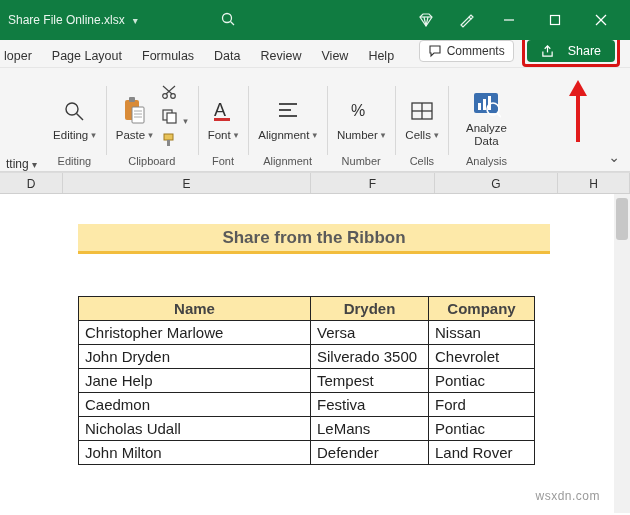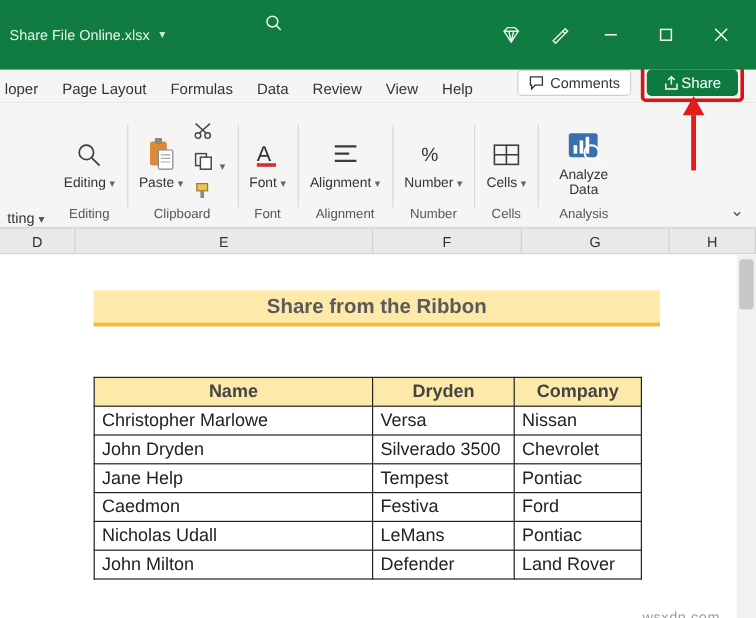--- a/index.html
+++ b/index.html
@@ -1,21 +1,21 @@
 <!DOCTYPE html>
 <html><head>
 <meta charset="utf-8">
 <style>
   * { box-sizing: border-box; font-family: "Segoe UI", Arial, sans-serif; }
   html, body { margin:0; padding:0; }
   body { width:630px; height:515px; background:#fff; position:relative; overflow:hidden; }
 
   
   .titlebar {
-    height:58px; background:#107c41; color:#fff; display:flex; align-items:center;
+    height:40px; background:#107c41; color:#fff; display:flex; align-items:center;
     padding:0 6px; font-size:12px; position:relative;
   }
   .title-left { display:flex; align-items:center; gap:6px; padding-left:2px;}
   .title-text { font-size:12px; color:#e9f5ee;}
   .title-drop { margin-left:2px; font-size:10px; color:#cfe8da;}
   .title-center { position:absolute; left:220px; top:0; height:40px; display:flex; align-items:center;}
   .search-ic { width:16px; height:16px; }
   .title-right { margin-left:auto; display:flex; align-items:center; gap:0;}
   .win-btn { width:46px; height:40px; display:flex; align-items:center; justify-content:center; }
   .win-btn svg { display:block; }
@@ -24,21 +24,21 @@
 
   
   .tabrow {
     height:28px; background:#f5f5f5; display:flex; align-items:flex-end; padding:0 10px 0 2px;
     font-size:12.5px; color:#333; border-bottom:1px solid #e6e6e6; gap:16px;
   }
   .tabrow .tab { padding:4px 2px; }
   .tab-right { margin-left:auto; display:flex; align-items:center; gap:8px;}
   .comments-btn { display:flex; align-items:center; gap:5px; padding:3px 8px; border-radius:4px; background:#fff; border:1px solid #d0d0d0; font-size:12px;}
   .share-wrap { border:3px solid #d81414; border-radius:4px; padding:2px;}
-  .share-btn { display:flex; align-items:center; gap:2px; background:#0f7a3f; color:#fff; padding:4px 14px; border-radius:4px; font-size:12.5px;}
+  .share-btn { display:flex; align-items:center; gap:14px; background:#0f7a3f; color:#fff; padding:4px 14px; border-radius:4px; font-size:12.5px;}
   .share-btn svg { display:block;}
 
   
   .ribbon {
     height:104px; background:#f5f5f5; display:flex; align-items:flex-end; padding:6px 6px 0 0;
     border-bottom:1px solid #d9d9d9; position:relative;
   }
   .group { display:flex; flex-direction:column; align-items:center; justify-content:space-between; padding:2px 10px 4px 10px; position:relative;}
   .group + .group::before { content:""; position:absolute; left:0; top:6px; bottom:16px; width:1px; background:#d8d8d8;}
   .group-inner { display:flex; align-items:center; gap:8px; height:72px;}

